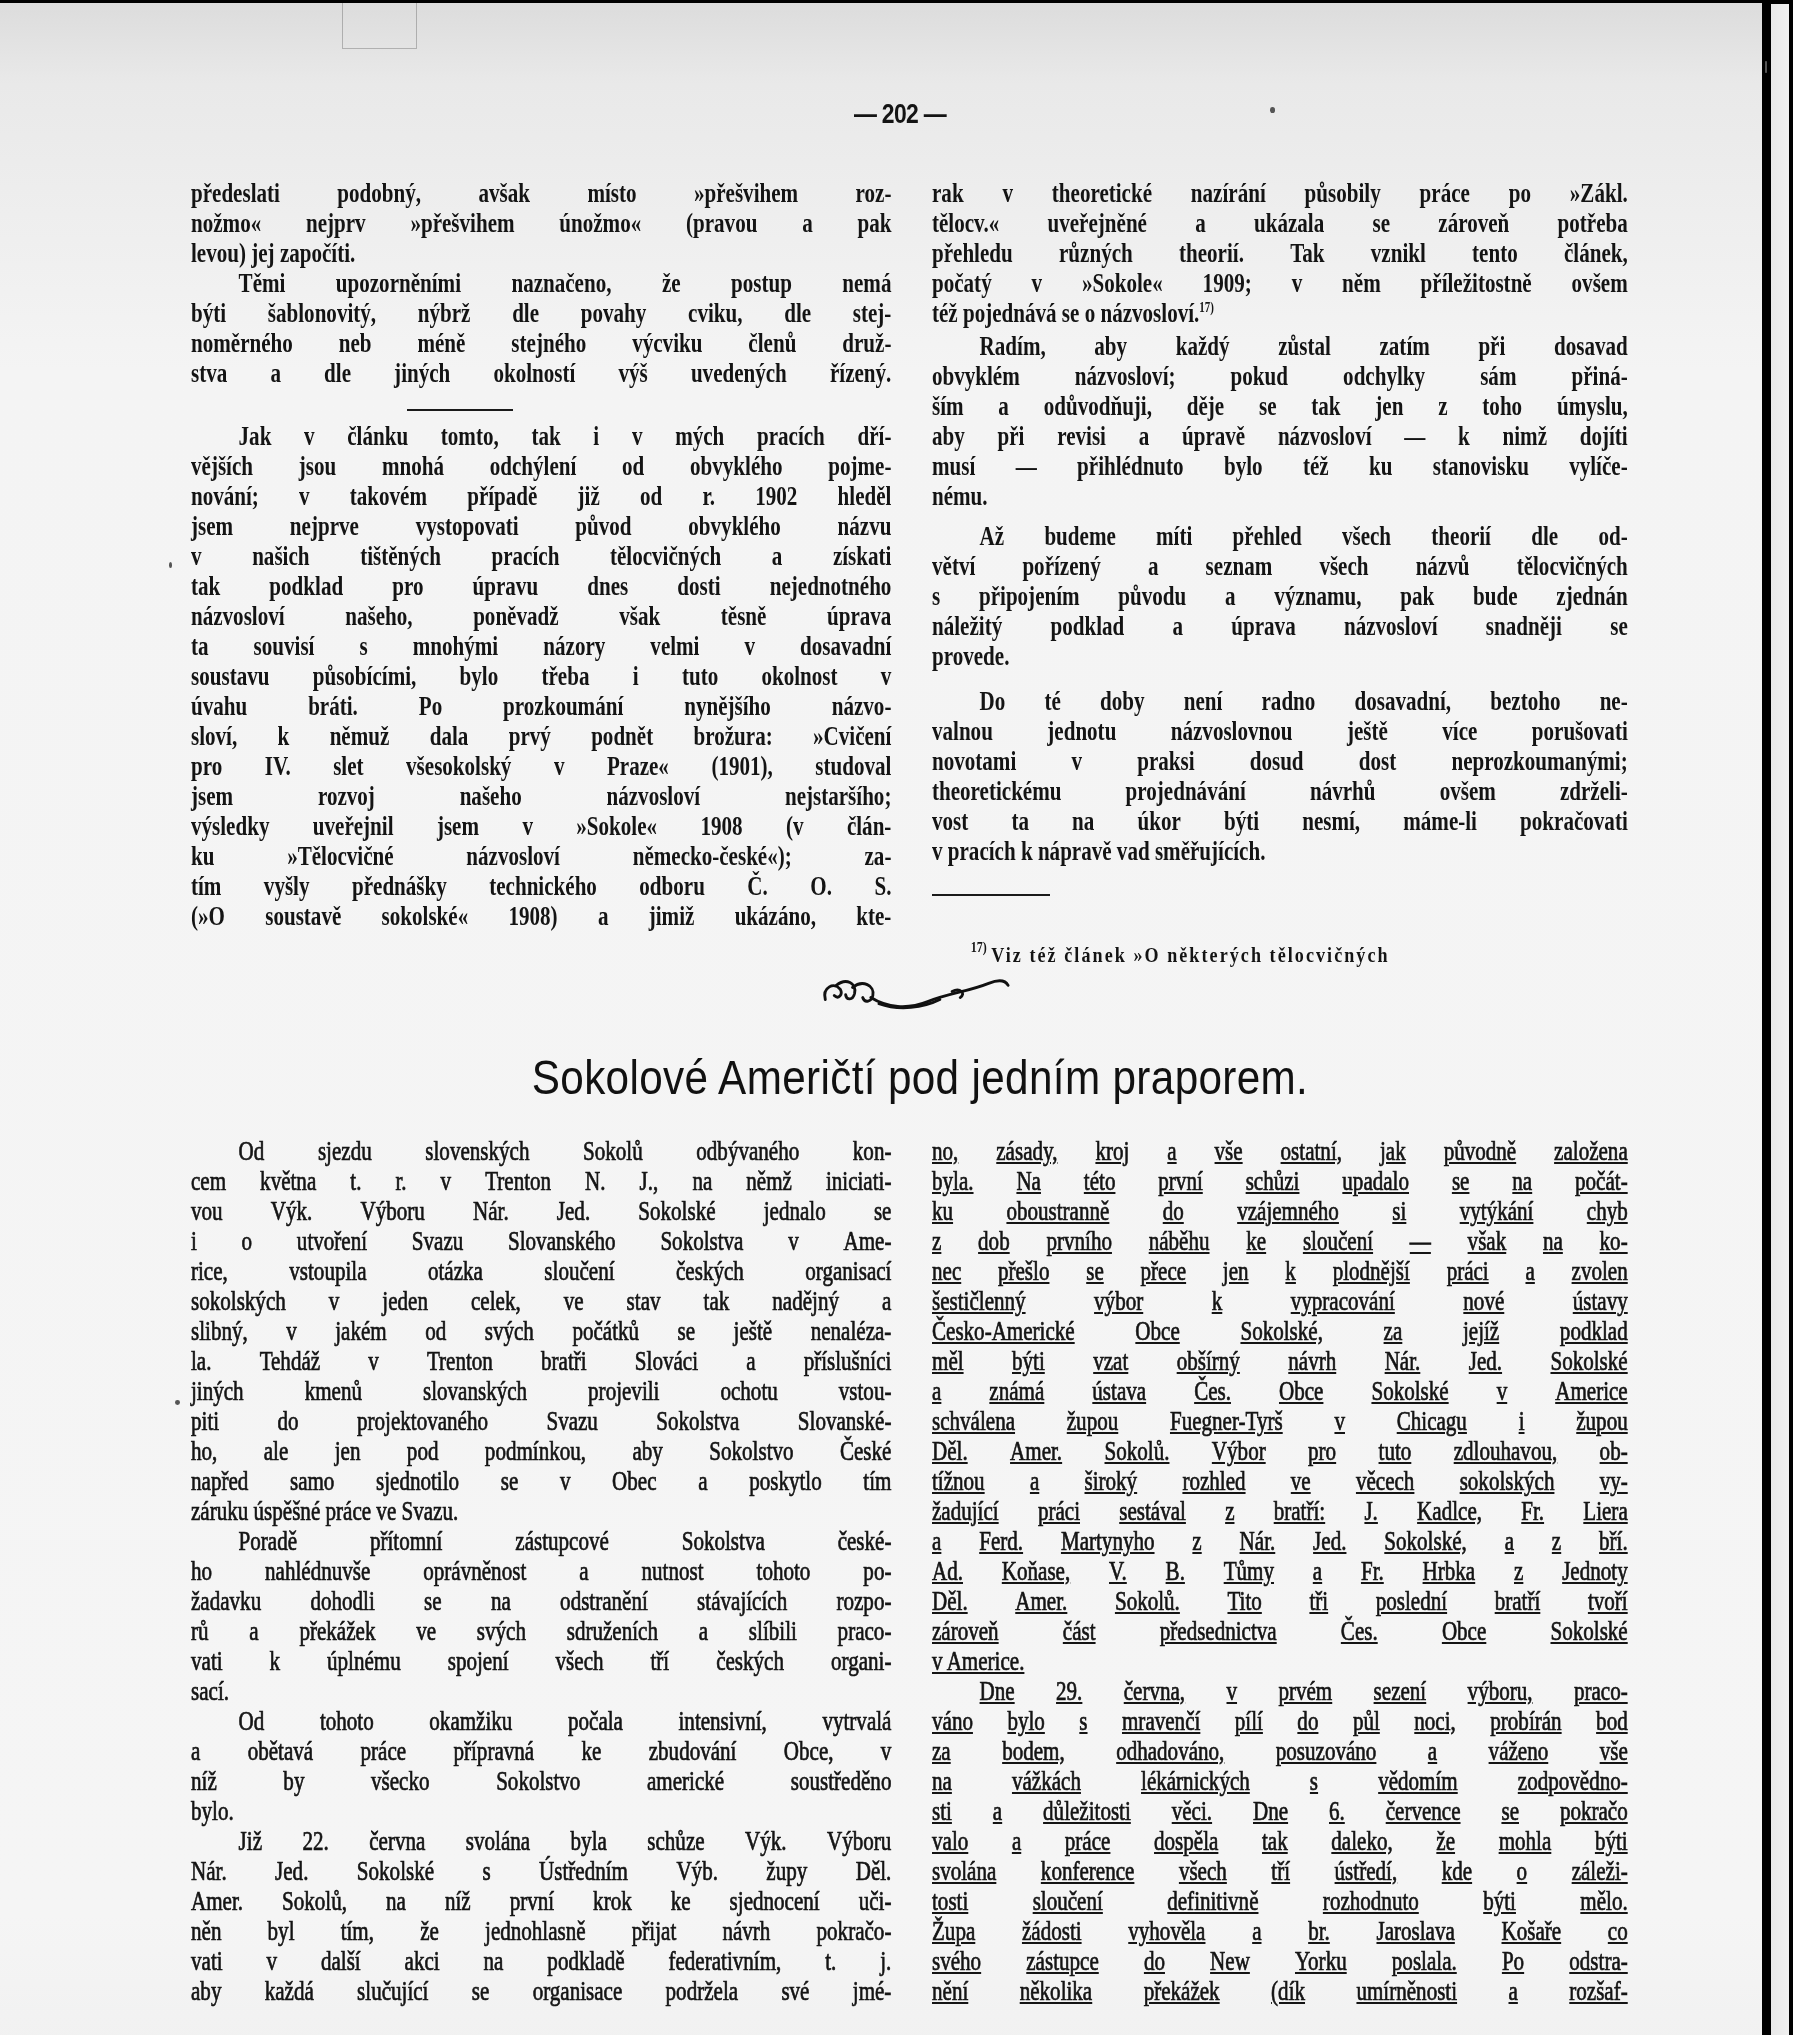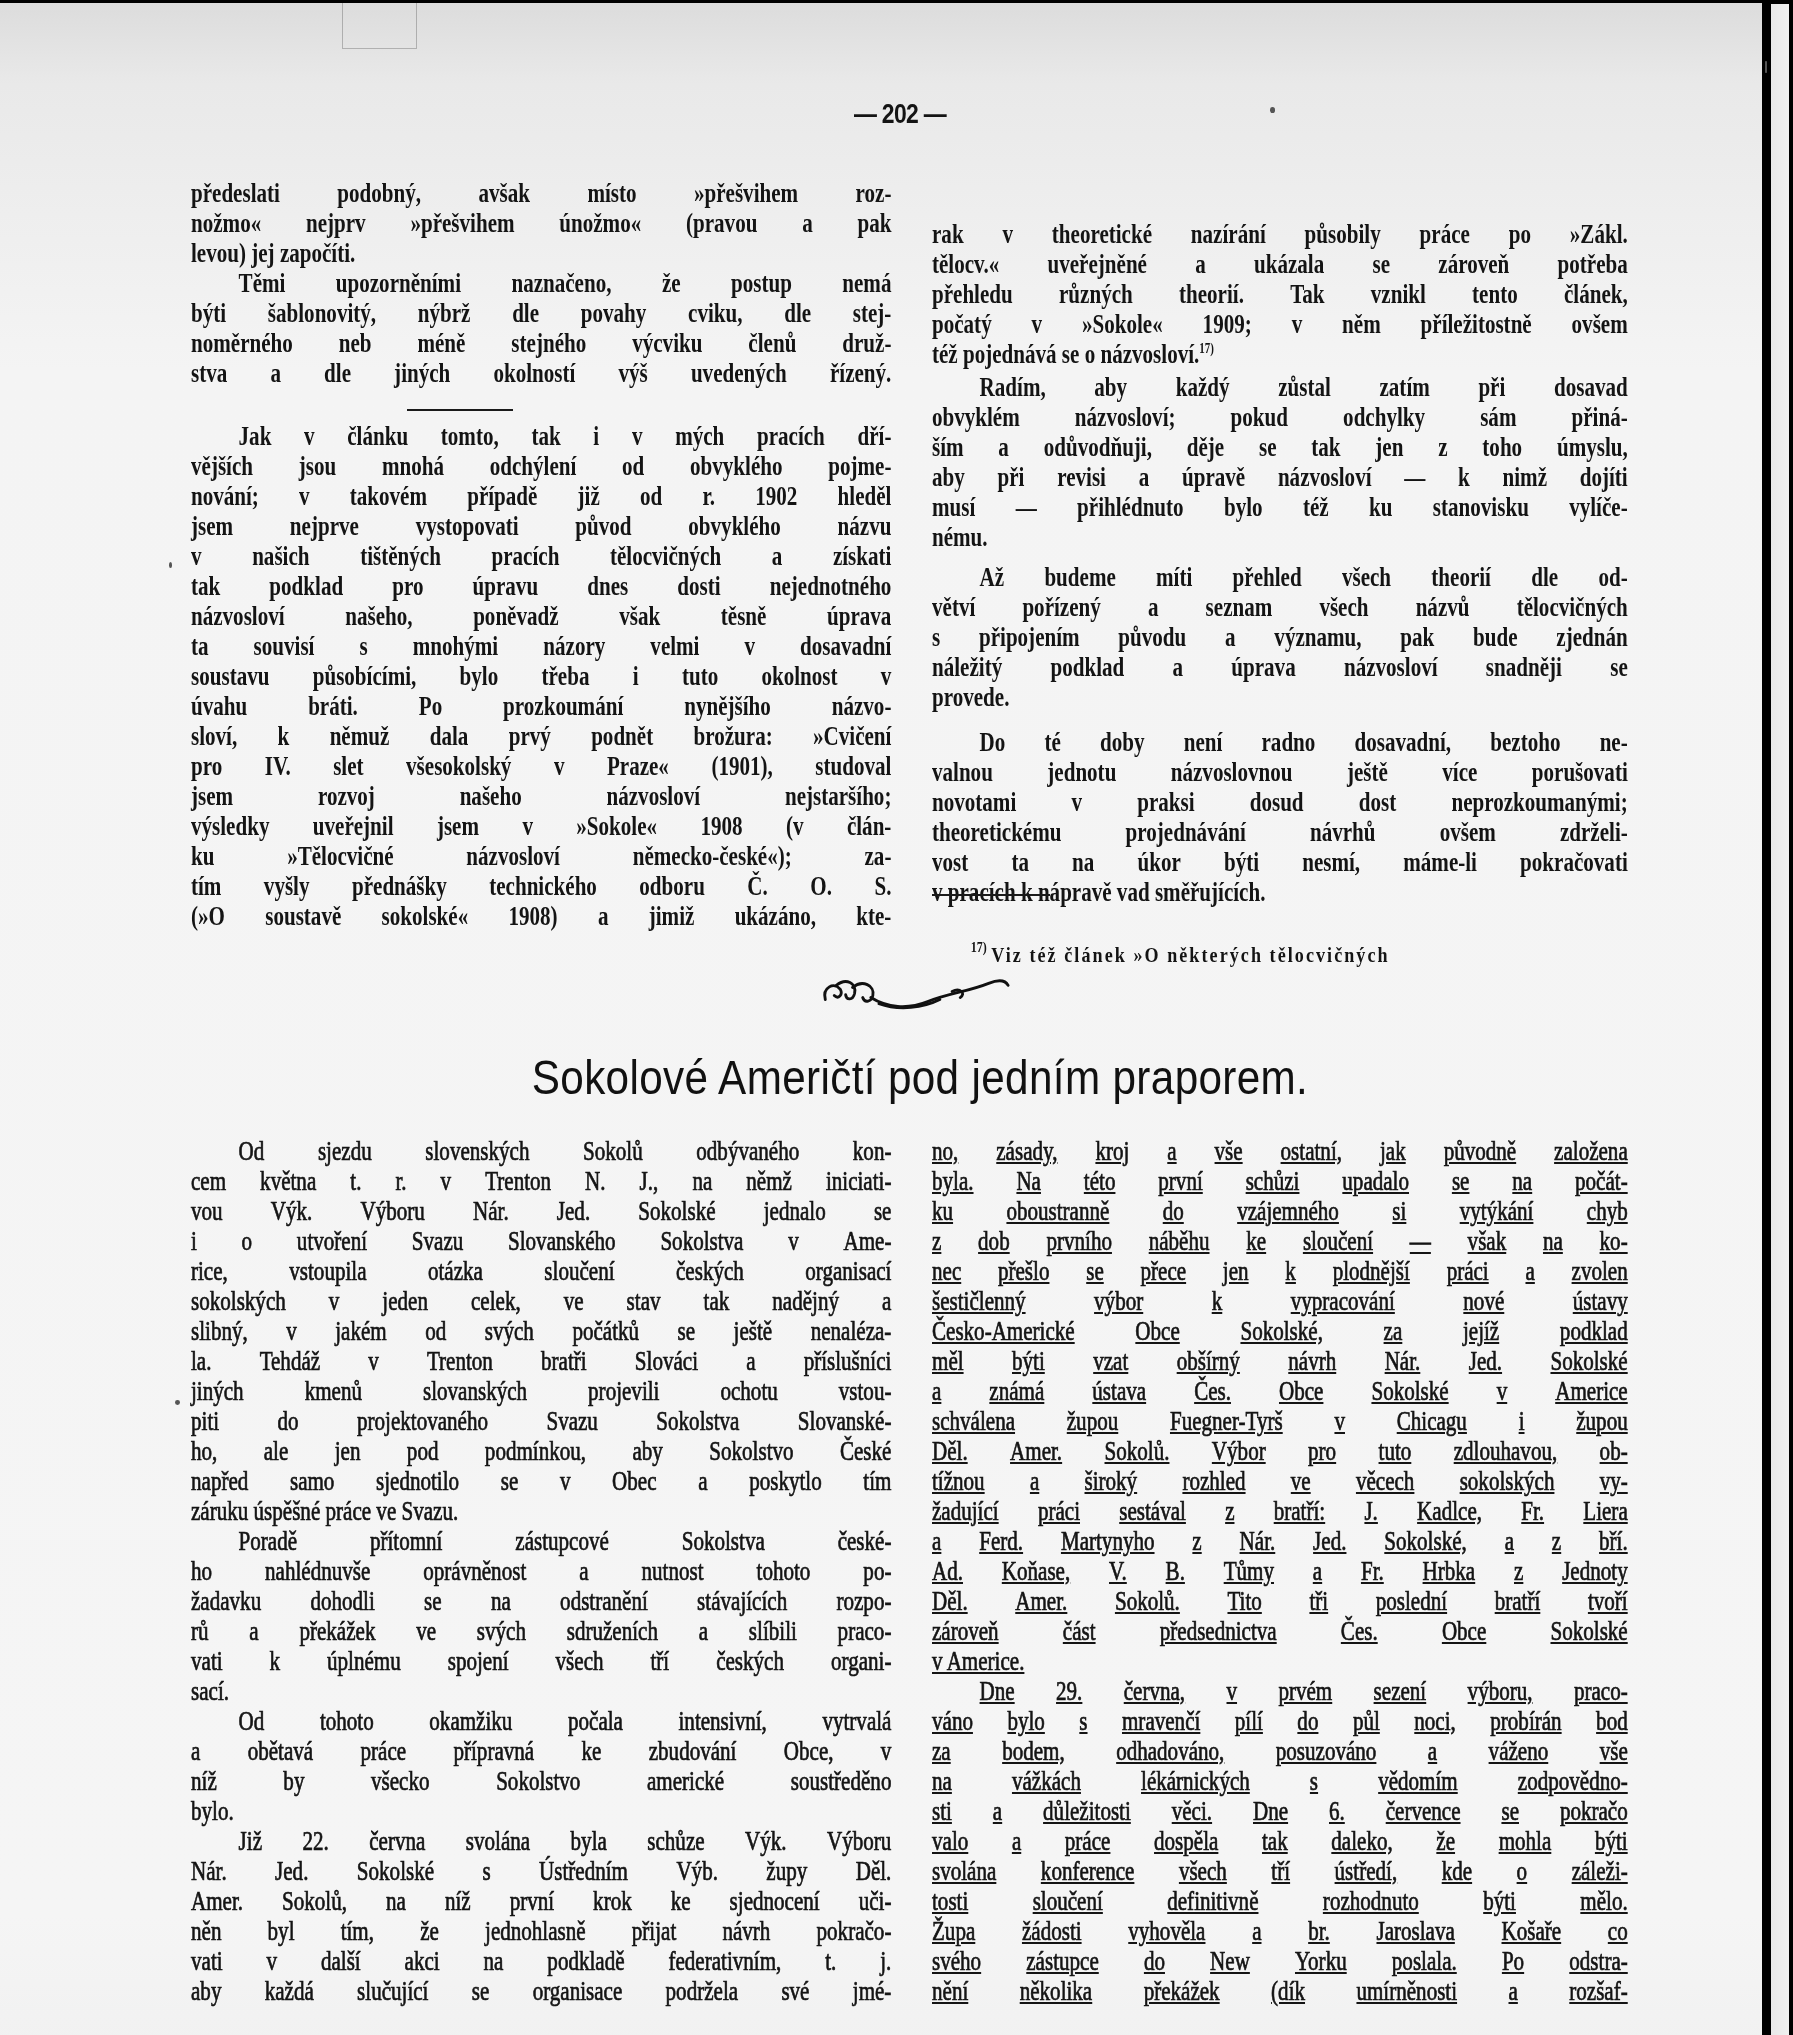--- a/index.html
+++ b/index.html
@@ -34,21 +34,21 @@
   .line {
     display: block; white-space: nowrap; overflow: visible;
     transform-origin: left center;
   }
   .jline {
     display: flex; justify-content: space-between; white-space: nowrap;
   }
   .spaced { letter-spacing: 4.9px; }
   .col-a-left { left: 191px; top: 178px; width: 700px; }
   .col-a-left2 { left: 191px; top: 421px; width: 700px; }
-  .col-a-right { left: 932px; top: 178px; width: 696px; margin-top: 41px; }
+  .col-a-right { left: 932px; top: 178px; width: 696px; }
   .col-b-left { left: 191px; top: 1136px; width: 700px; font-weight: normal; }
   .col-b-right { left: 932px; top: 1136px; width: 696px; font-weight: normal; text-decoration: underline; }
   .col-b-left, .col-b-right { -webkit-text-stroke: 0.7px #141414; }
   .narrow { transform: scaleX(0.78); transform-origin: left top; width: 898px; }
   .narrow-r { transform: scaleX(0.78); transform-origin: left top; width: 892px; }
   .section-rule {
     position: absolute; left: 407px; top: 409px; width: 106px; height: 2px; background: #1a1a1a;
   }
   .footnote-rule {
     position: absolute; left: 932px; top: 894px; width: 118px; height: 1.6px; background: #1a1a1a;

